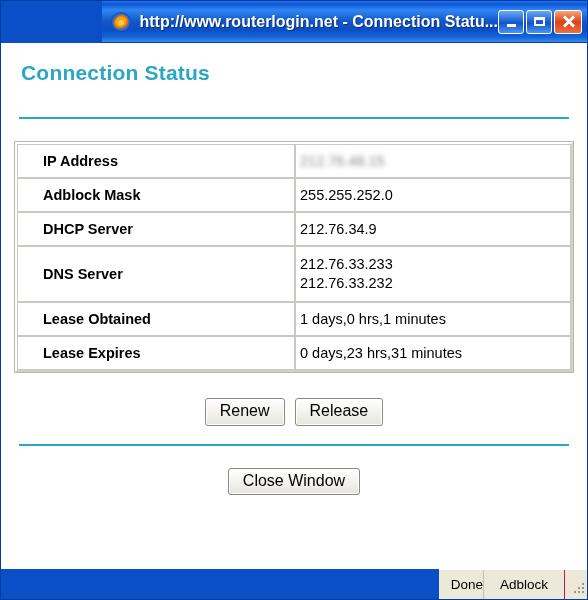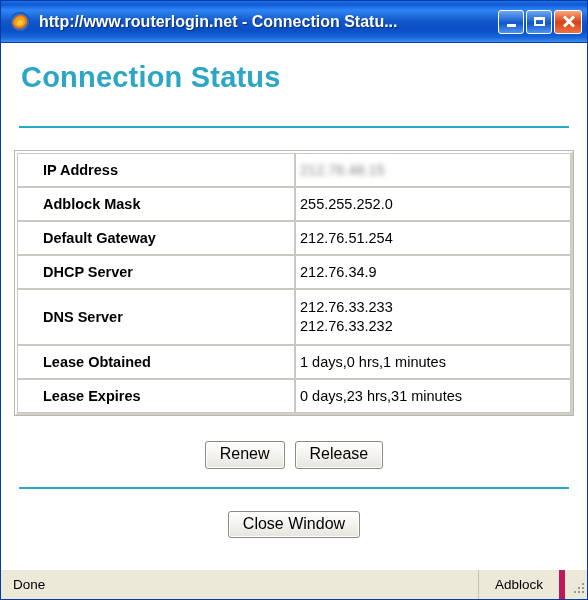--- a/index.html
+++ b/index.html
@@ -17,20 +17,21 @@
   
   #window {
     position: relative;
     width: 588px;
     height: 600px;
     box-sizing: border-box;
     background: #0a4fc6;
     border: 1px solid #003ca6;
     display: flex;
     flex-direction: column;
+    align-items: flex-end;
   }
 
   
   #titlebar {
     height: 42px;
     flex: 0 0 42px;
     box-sizing: border-box;
     display: flex;
     align-items: center;
     padding: 0 5px 0 8px;
@@ -128,21 +129,21 @@
     flex: 1 1 auto;
     background: #ffffff;
     overflow: hidden;
     position: relative;
     padding: 0 14px;
     box-sizing: border-box;
   }
 
   #page-title {
     color: #2ba6c4;
-    font-size: 29px;
+    font-size: 21px;
     font-weight: bold;
     margin: 18px 0 0 6px;
     letter-spacing: .2px;
   }
 
   hr.teal {
     border: 0;
     height: 2px;
     background: #29a8c8;
     margin: 32px 4px 0 4px;
@@ -226,21 +227,21 @@
     flex: 1 1 auto;
     padding-left: 12px;
     border-right: 1px solid #c5c2b4;
     height: 100%;
     display: flex;
     align-items: center;
   }
   #statusbar .sb-adblock {
     flex: 0 0 auto;
     padding: 0 16px;
-    border-right: 6px solid #be185d;
+    border-right: 1px solid #be185d;
     height: 100%;
     display: flex;
     align-items: center;
   }
   #statusbar .sb-grip {
     flex: 0 0 22px;
     height: 100%;
     position: relative;
   }
 </style>
@@ -287,24 +288,20 @@
       <tbody>
         <tr>
           <td class="label">IP Address</td>
           <td class="value">
             <span class="blurred">212.76.48.15</span>
           </td>
         </tr>
         <tr>
           <td class="label">Adblock Mask</td>
           <td class="value">255.255.252.0</td>
-        </tr>
-        <tr>
-          <td class="label">Default Gateway</td>
-          <td class="value">212.76.51.254</td>
         </tr>
         <tr>
           <td class="label">DHCP Server</td>
           <td class="value">212.76.34.9</td>
         </tr>
         <tr>
           <td class="label">DNS Server</td>
           <td class="value">
             <span class="dns-line">212.76.33.233</span>
             <span class="dns-line">212.76.33.232</span>

